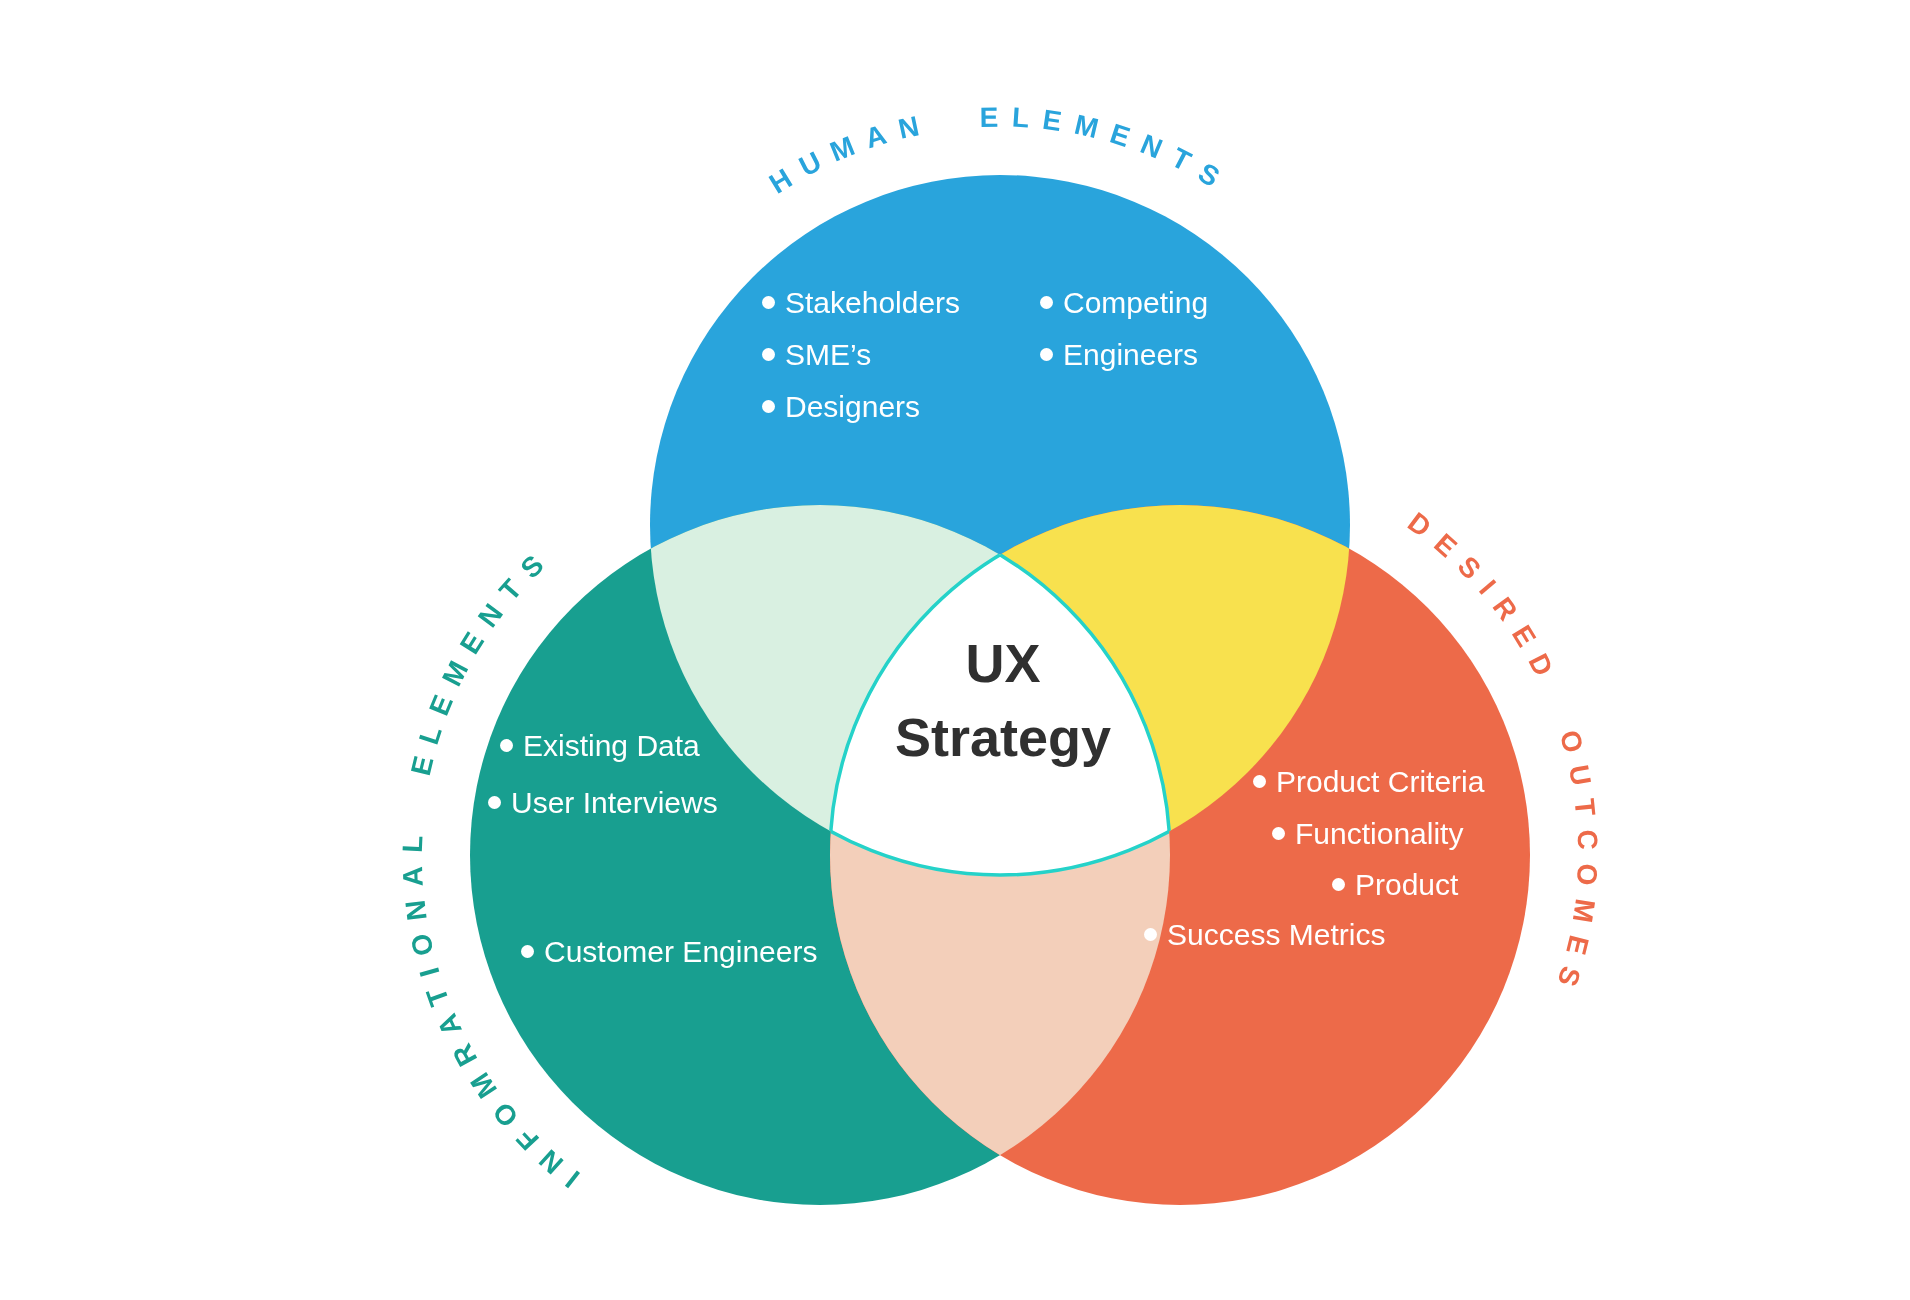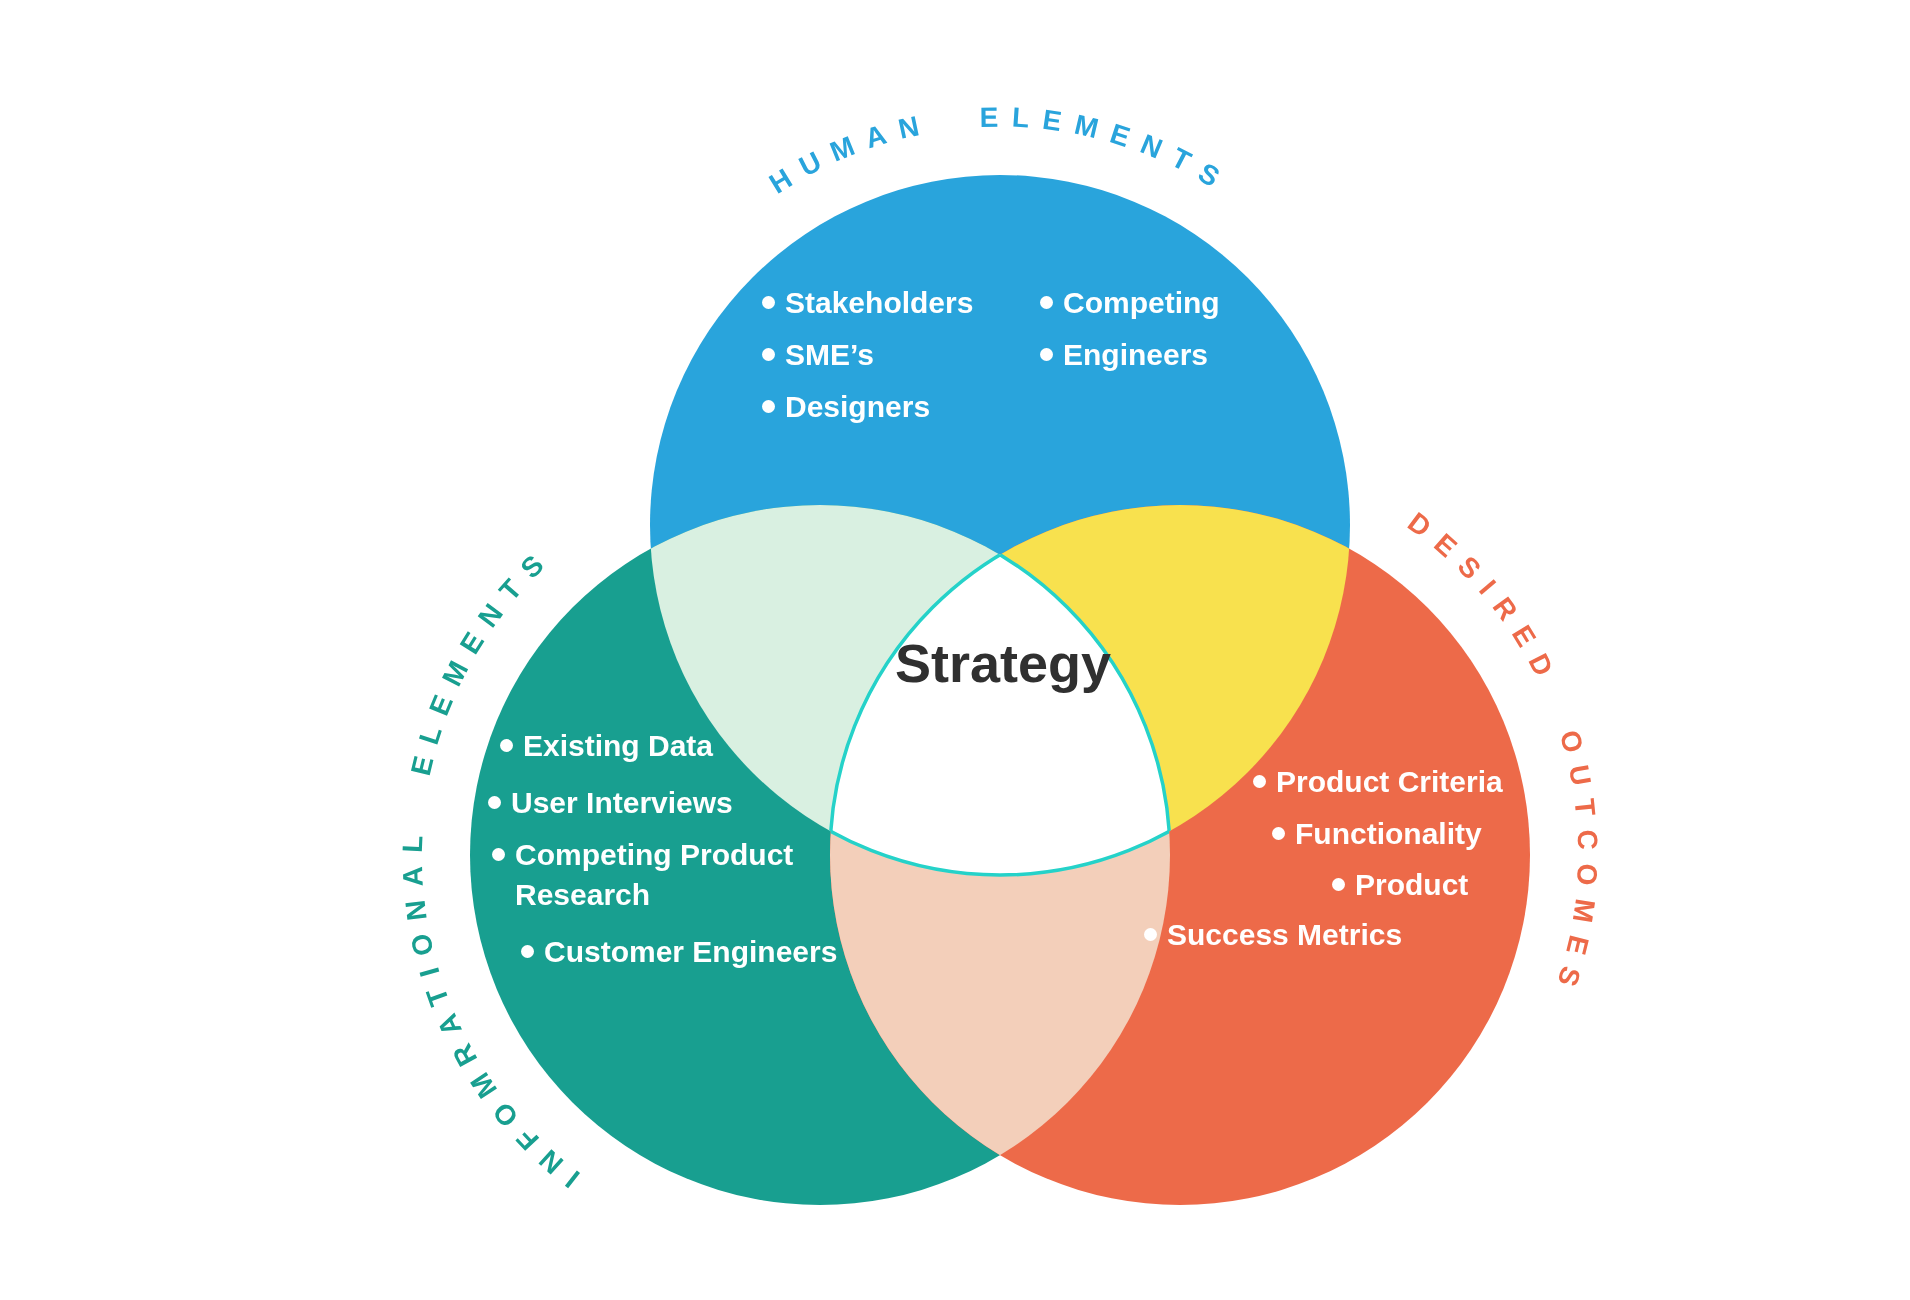--- a/index.html
+++ b/index.html
@@ -18,21 +18,21 @@
     letter-spacing:13px;
     word-spacing:26px;
   }
   .item{
     position:absolute;
     display:flex;
     align-items:flex-start;
     gap:10px;
     color:#ffffff;
     font-size:30px;
-    font-weight:700;
+    font-weight:400;
     line-height:40px;
   }
   .item .dot{
     width:13px;height:13px;border-radius:50%;
     background:#ffffff;flex:none;margin-top:13px;
   }
   .item .txt{white-space:nowrap;}
   .item.wrap .txt{white-space:normal;width:300px;}
   #center-label{
     position:absolute;
@@ -133,24 +133,20 @@
   </div>
 
   <div class="item" style="left:500px;top:726px">
     <span class="dot"></span>
     <span class="txt">Existing Data</span>
   </div>
   <div class="item" style="left:488px;top:783px">
     <span class="dot"></span>
     <span class="txt">User Interviews</span>
   </div>
-  <div class="item wrap" style="left:492px;top:835px">
-    <span class="dot"></span>
-    <span class="txt">Competing Product Research</span>
-  </div>
   <div class="item" style="left:521px;top:932px">
     <span class="dot"></span>
     <span class="txt">Customer Engineers</span>
   </div>
 
   <div class="item" style="left:1253px;top:762px">
     <span class="dot"></span>
     <span class="txt">Product Criteria</span>
   </div>
   <div class="item" style="left:1272px;top:814px">
@@ -160,16 +156,17 @@
   <div class="item" style="left:1332px;top:865px">
     <span class="dot"></span>
     <span class="txt">Product</span>
   </div>
   <div class="item" style="left:1144px;top:915px">
     <span class="dot"></span>
     <span class="txt">Success Metrics</span>
   </div>
 
   <div id="center-label">
+    <div>UX</div>
     <div>Strategy</div>
   </div>
 
 </div>
 
 </body></html>

